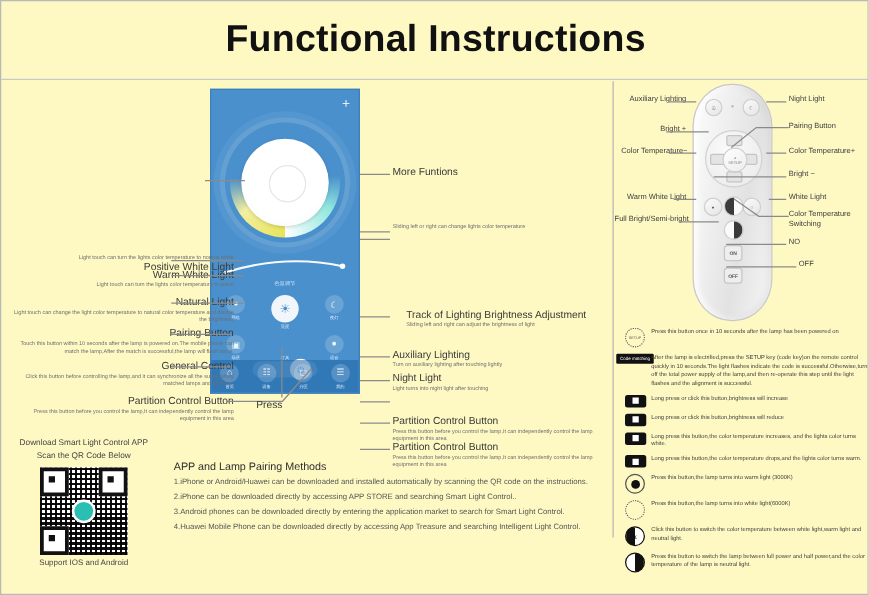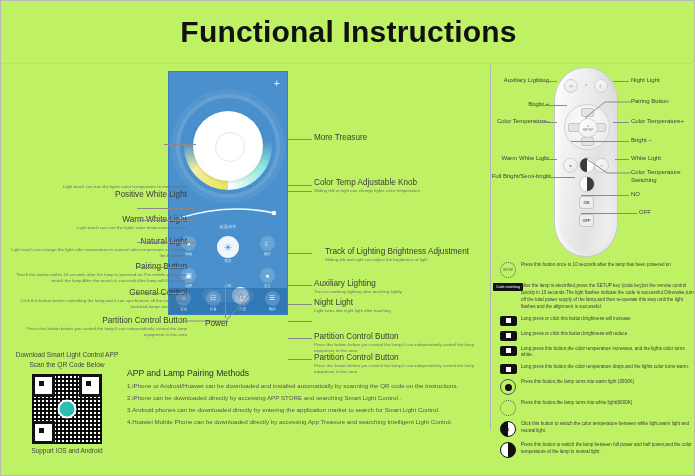--- a/index.html
+++ b/index.html
@@ -8,21 +8,21 @@
     background:#ffffff;
     font-family:"Liberation Sans","DejaVu Sans",sans-serif;
     color:#333;
     overflow:hidden;
   }
   .page{
     position:relative;
     width:695px;height:476px;
     box-sizing:border-box;
     border:1px solid #b9b9b9;
-    background:#bef264;
+    background:#fef9c3;
   }
   
   .title-bar{
     position:absolute;left:0;top:0;width:695px;height:62px;
     display:flex;align-items:center;justify-content:center;
     border-bottom:1px solid #c9c9c9;
   }
   .title-bar h1{
     margin:0;font-size:30px;font-weight:bold;letter-spacing:.2px;
     color:#111;font-family:"Liberation Sans",sans-serif;
@@ -114,21 +114,21 @@
     background-blend-mode:multiply;background-color:#fff;
   }
   .qr-img .fp{position:absolute;width:17px;height:17px;border:3px solid #111;background:#fff;}
   .qr-img .fp i{position:absolute;left:4px;top:4px;width:5px;height:5px;background:#111;display:block;}
   .qr-img .fp.tl{left:0;top:0}.qr-img .fp.tr{right:0;top:0}.qr-img .fp.bl{left:0;bottom:0}
   .qr-img .logo{
     position:absolute;left:50%;top:50%;transform:translate(-50%,-50%);
     width:15px;height:15px;border-radius:50%;background:#2bbfb4;border:2px solid #fff;
   }
   .qr-foot{font-size:6.4px;color:#444;margin-top:3px;}
-  .app-block{position:absolute;left:126px;top:305px;width:350px;}
+  .app-block{position:absolute;left:138px;top:305px;width:350px;}
   .app-block h3{margin:0 0 4px 0;font-size:8.6px;font-weight:normal;color:#2f2f2f;}
   .app-block p{margin:0 0 3px 0;font-size:6.2px;color:#555;line-height:1.45;}
 
   
   .remote-area{position:absolute;left:0;top:0;width:205px;height:200px;}
   .remote{
     position:absolute;left:63px;top:4px;width:62px;height:188px;
     border-radius:31px/34px;
     background:linear-gradient(100deg,#fdfdfd 0%,#ededed 38%,#e2e2e2 62%,#f7f7f7 100%);
     border:1px solid #c8c8c8;
@@ -258,21 +258,21 @@
           </div>
           <div class="ic-cell">
             <div class="mini-ic">☰</div>
             <div class="mini-lab">我的</div>
           </div>
         </div>
       </div>
 
       <div class="ldr" style="left:163px;top:81px;width:32px"></div>
 
-      <div class="lab left" style="left:6px;top:121px;width:180px">
+      <div class="lab left" style="left:6px;top:140px;width:180px">
         <div class="s">Light touch can turn the lights color temperature to normal white</div>
         <div class="t">Positive White Light</div>
       </div>
       <div class="ldr" style="left:136px;top:145px;width:58px"></div>
 
       <div class="lab left" style="left:6px;top:152px;width:180px">
         <div class="t">Warm White Light</div>
         <div class="s">Light touch can turn the lights color temperature to warm</div>
       </div>
       <div class="ldr" style="left:136px;top:157px;width:58px"></div>
@@ -299,32 +299,31 @@
         <div class="t">Partition Control Button</div>
         <div class="s">Press this button before you control the lamp,It can independently control the lamp equipment in this area</div>
       </div>
       <div class="ldr-d" style="left:180px;top:228px;">
         <svg width="70" height="35">
             <path d="M0 30 L45 30 L68 4" stroke="#8a8a8a" stroke-width="1" fill="none"></path>
           </svg>
       </div>
 
       <div class="lab" style="left:204px;top:256px">
-        <div class="t">Power</div>
+        <div class="t">Press</div>
       </div>
       <div class="vldr" style="left:224px;top:215px;height:40px"></div>
 
       <div class="ldr" style="left:287px;top:76px;width:24px"></div>
       <div class="lab right" style="left:313px;top:70px;width:170px">
-        <div class="t">More Treasure</div>
+        <div class="t">More Funtions</div>
       </div>
 
       <div class="ldr" style="left:287px;top:122px;width:24px"></div>
       <div class="lab right" style="left:313px;top:115px;width:172px">
-        <div class="t">Color Temp Adjustable Knob</div>
         <div class="s">Sliding left or right can change lights color temperature</div>
       </div>
 
       <div class="ldr" style="left:287px;top:128px;width:24px"></div>
 
       <div class="ldr" style="left:287px;top:128px;width:0px"></div>
 
       <div class="ldr" style="left:287px;top:129px;width:0"></div>
 
       <div class="ldr" style="left:287px;top:126px;width:0"></div>

